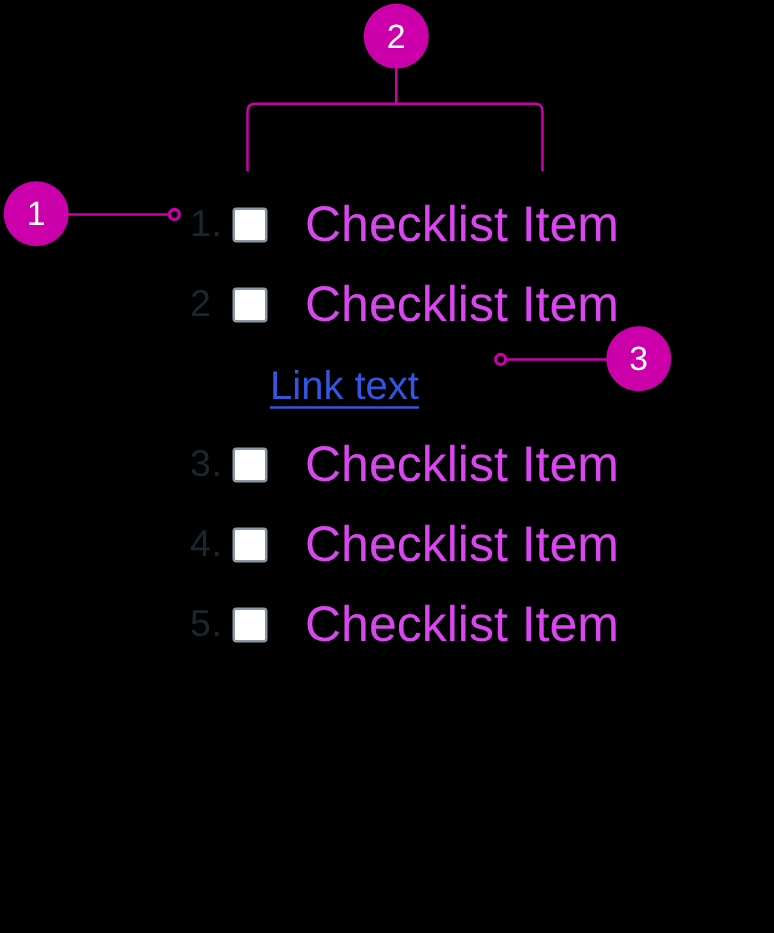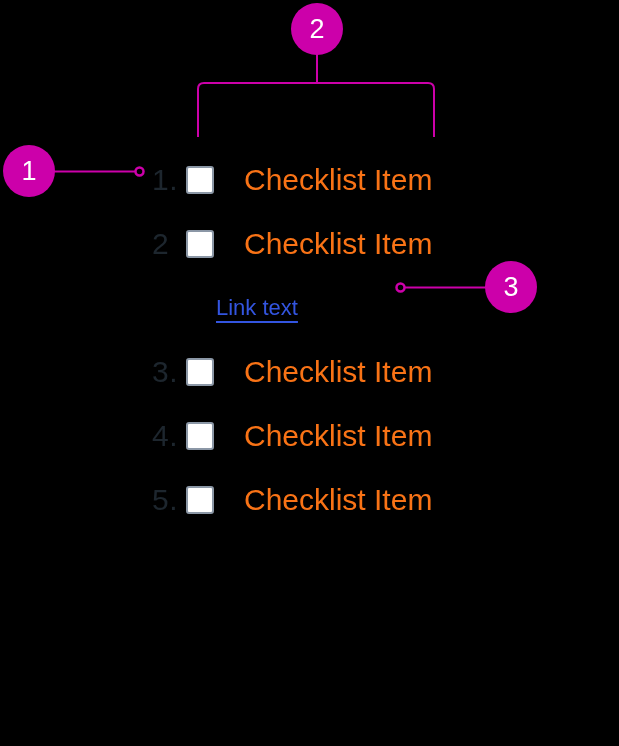--- a/index.html
+++ b/index.html
@@ -46,41 +46,41 @@
     width: 28px;
     height: 28px;
     flex: 0 0 28px;
     background: #ffffff;
     border: 2px solid #8b97a6;
     border-radius: 3px;
     box-sizing: border-box;
   }
   .row-label {
     margin-left: 30px;
-    font-size: 30px;
+    font-size: 40px;
     line-height: 1;
-    color: #f97316;
+    color: #d946ef;
     white-space: nowrap;
     text-align: center;
   }
 
   
   .row-link {
     position: relative;
     height: 64px;
     display: flex;
     align-items: center;
   }
   .row-link-spacer {
     width: 34px;
     flex: 0 0 34px;
   }
   .link-text {
     margin-left: 30px;
-    font-size: 22px;
+    font-size: 32px;
     line-height: 1;
     color: #3355e0;
     text-decoration: underline;
     text-decoration-thickness: 2px;
     text-underline-offset: 6px;
     cursor: pointer;
   }
 
   
   .overlay {

